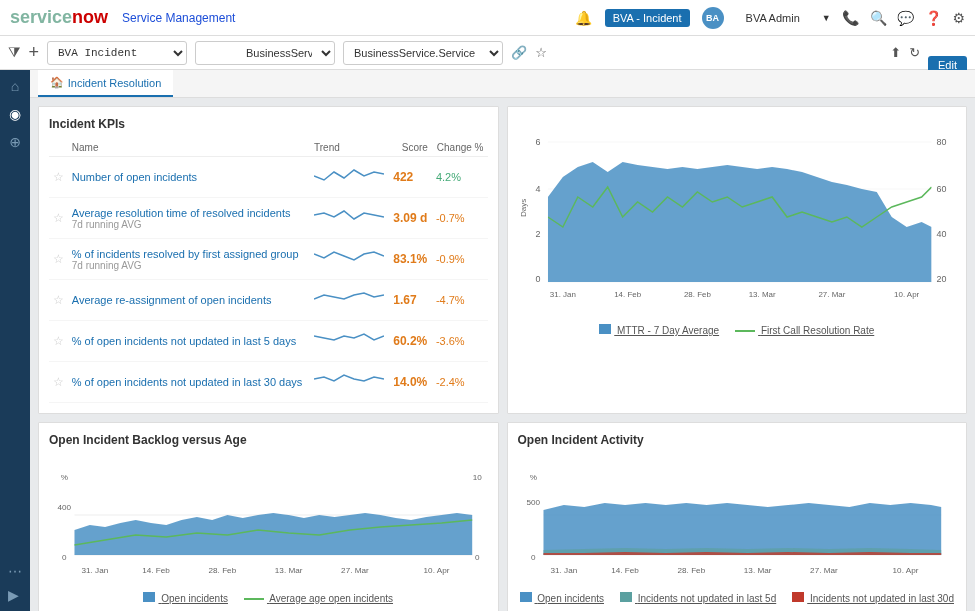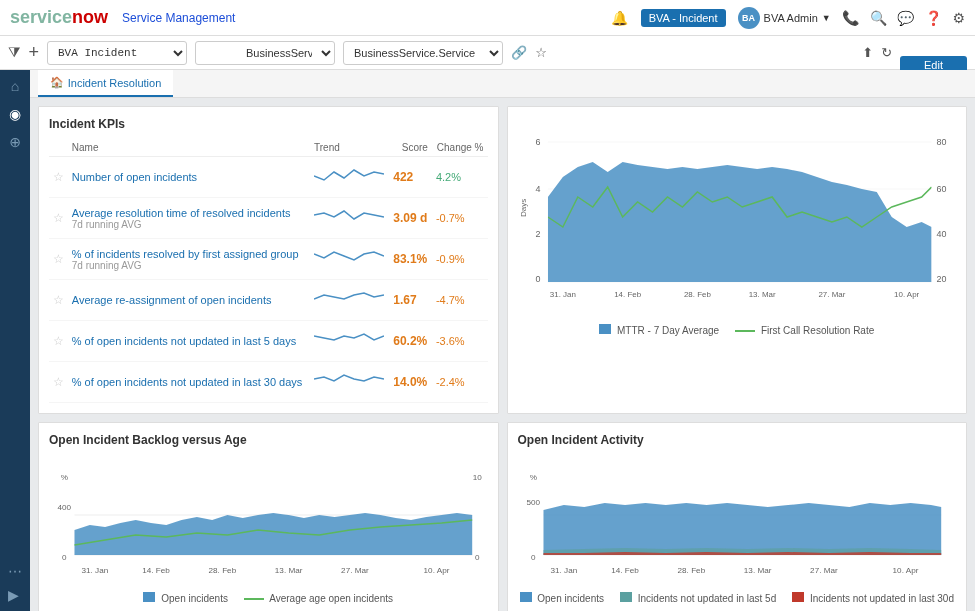--- a/index.html
+++ b/index.html
@@ -45,21 +45,21 @@
     .filter-select-wide { width: 140px; font-family: Liberation Mono, monospace; }
     .filter-select-med { width: 140px; padding-left: 46px; }
     .filter-select-long { width: 160px; }
     .toolbar-sep { flex: 1; }
     .toolbar-right { display: flex; gap: 8px; align-items: center; }
     .edit-btn {
       background: #1a6faf;
       color: #fff;
       border: none;
       border-radius: 3px;
-      padding: 3px 24px;
+      padding: 3px 10px;
       font-size: 11px;
       cursor: pointer;
       margin-top: 25px;
     }
 
     
     .layout { display: flex; height: calc(611px - 70px); }
     .sidebar {
       width: 30px;
       background: #1a3b59;
@@ -119,41 +119,41 @@
     .kpi-link { color: #1a6faf; text-decoration: none; font-size: 11px; }
     .kpi-sub { color: #999; font-size: 10px; display: block; }
     .score { color: #e07b1a; font-weight: bold; font-size: 12px; }
     .change-pos { color: #4a7; font-size: 11px; }
     .change-neg { color: #e07b1a; font-size: 11px; }
     .sparkline { width: 70px; height: 28px; }
 
     
     .chart-container { position: relative; }
     .chart-svg { width: 100%; height: 200px; }
-    .chart-legend { display: flex; gap: 16px; justify-content: center; margin-top: 4px; font-size: 10px; color: #555; align-items: center; }
+    .chart-legend { display: flex; gap: 16px; justify-content: center; margin-top: 4px; font-size: 10px; color: #555; align-items: center; text-decoration: underline; }
     .legend-box { width: 12px; height: 10px; display: inline-block; margin-right: 3px; }
     .legend-line { width: 20px; height: 2px; display: inline-block; margin-right: 3px; vertical-align: middle; }
 
     
     .bottom-chart-svg { width: 100%; height: 130px; }
   </style>
 </head>
 <body>
 
 <div class="top-header">
   <div class="logo-area">
     <span style="font-size:18px;font-weight:bold;">
       <span style="color:#81b5a1;">service</span><span style="color:#c00;">now</span>
     </span>
     <span class="service-mgmt">Service Management</span>
   </div>
   <div class="header-right">
     <span style="font-size:14px;color:#555;cursor:pointer;">🔔</span>
     <div class="user-dropdown">BVA - Incident</div>
-    <div style="display:flex;align-items:center;gap:4px;cursor:pointer;">
+    <div style="display:flex;align-items:center;gap:22px;cursor:pointer;">
       <div style="background:#4a90c4;color:#fff;border-radius:50%;width:22px;height:22px;display:flex;align-items:center;justify-content:center;font-size:9px;font-weight:bold;">BA</div>
       <span style="font-size:11px;">BVA Admin</span>
       <span style="font-size:9px;">▼</span>
     </div>
     <div class="header-icons">
       <span style="cursor:pointer;">📞</span>
       <span style="cursor:pointer;">🔍</span>
       <span style="cursor:pointer;">💬</span>
       <span style="cursor:pointer;">❓</span>
       <span style="cursor:pointer;">⚙</span>

